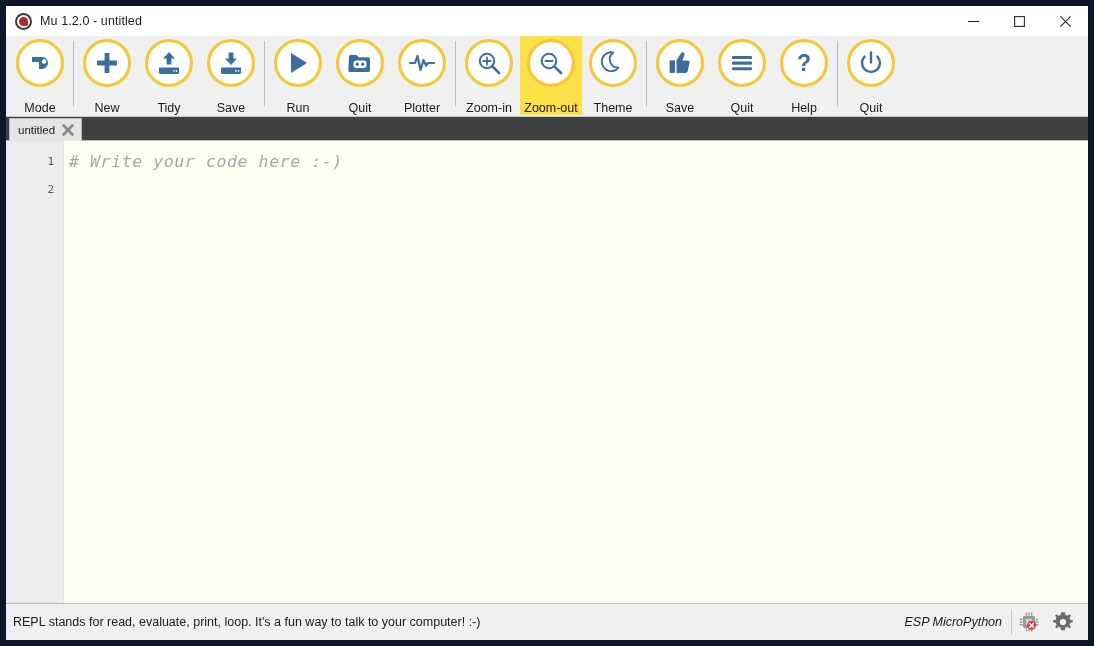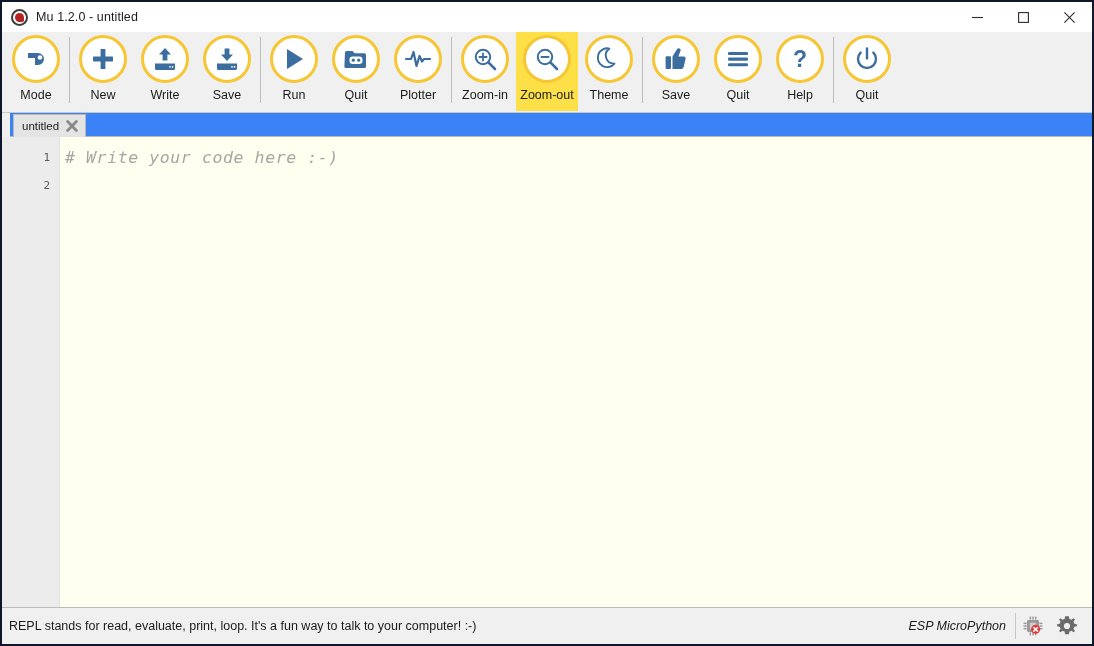--- a/index.html
+++ b/index.html
@@ -12,21 +12,21 @@
     height: 646px;
     overflow: hidden;
     font-family: "Liberation Sans", sans-serif;
     -webkit-font-smoothing: antialiased;
   }
   .app {
     position: relative;
     width: 1094px;
     height: 646px;
     box-sizing: border-box;
-    border: 2px solid #0f172a;
+    border: 6px solid #0f172a;
     background: #f0f0f0;
     display: flex;
     flex-direction: column;
   }
 
   
   .titlebar {
     height: 30px;
     background: #ffffff;
     display: flex;
@@ -112,46 +112,45 @@
     border-radius: 50%;
     border: 3px solid #f7c633;
     background: #ffffff;
     box-sizing: border-box;
     display: flex;
     align-items: center;
     justify-content: center;
     flex: 0 0 auto;
   }
   .tb-label {
-    margin-top: 4px;
+    margin-top: 13px;
     font-size: 12.5px;
     color: #1b1b1b;
     white-space: nowrap;
     line-height: 16px;
   }
   .tb-sep {
     width: 1px;
     height: 66px;
     background: #bdbdbd;
     margin: 5px 2px 0 2px;
     flex: 0 0 auto;
   }
   .tb-icon svg { display: block; }
 
   
   .tabstrip {
     height: 24px;
-    background: #3b82f6;
+    background: #404040;
     display: flex;
     align-items: flex-end;
     padding-left: 3px;
     flex: 0 0 auto;
     border-bottom: 1px solid #b9b9b9;
     box-sizing: border-box;
-    margin-left: 8px;
   }
   .tab {
     height: 23px;
     background: #e4e4e4;
     border: 1px solid #b9b9b9;
     border-bottom: none;
     display: flex;
     align-items: center;
     gap: 6px;
     padding: 0 6px 0 8px;
@@ -313,21 +312,21 @@
 
     <div class="tb-item">
       <div class="tb-icon">
         <svg width="28" height="28" viewBox="0 0 28 28">
           <path d="M14 3 l6 6.5 h-3.6 v6 h-4.8 v-6 h-3.6 z" fill="#3b6e9e"></path>
           <path d="M4 18.5 h20 v5 a1.5 1.5 0 0 1 -1.5 1.5 h-17 a1.5 1.5 0 0 1 -1.5 -1.5 z" fill="#3b6e9e"></path>
           <circle cx="19" cy="21.8" r="0.9" fill="#ffffff"></circle>
           <circle cx="21.6" cy="21.8" r="0.9" fill="#ffffff"></circle>
         </svg>
       </div>
-      <div class="tb-label">Write</div>
+      <div class="tb-label">Tidy</div>
     </div>
 
     <div class="tb-item">
       <div class="tb-icon">
         <svg width="28" height="28" viewBox="0 0 28 28">
           <path d="M14 16 l-6 -6.5 h3.6 v-6 h4.8 v6 h3.6 z" fill="#3b6e9e"></path>
           <path d="M4 18.5 h20 v5 a1.5 1.5 0 0 1 -1.5 1.5 h-17 a1.5 1.5 0 0 1 -1.5 -1.5 z" fill="#3b6e9e"></path>
           <circle cx="19" cy="21.8" r="0.9" fill="#ffffff"></circle>
           <circle cx="21.6" cy="21.8" r="0.9" fill="#ffffff"></circle>
         </svg>

